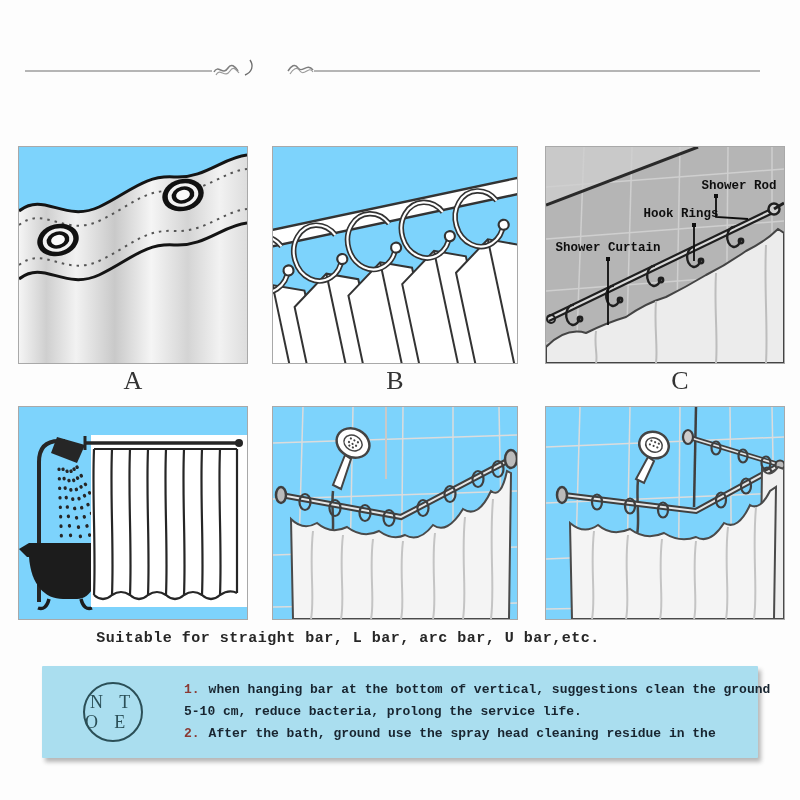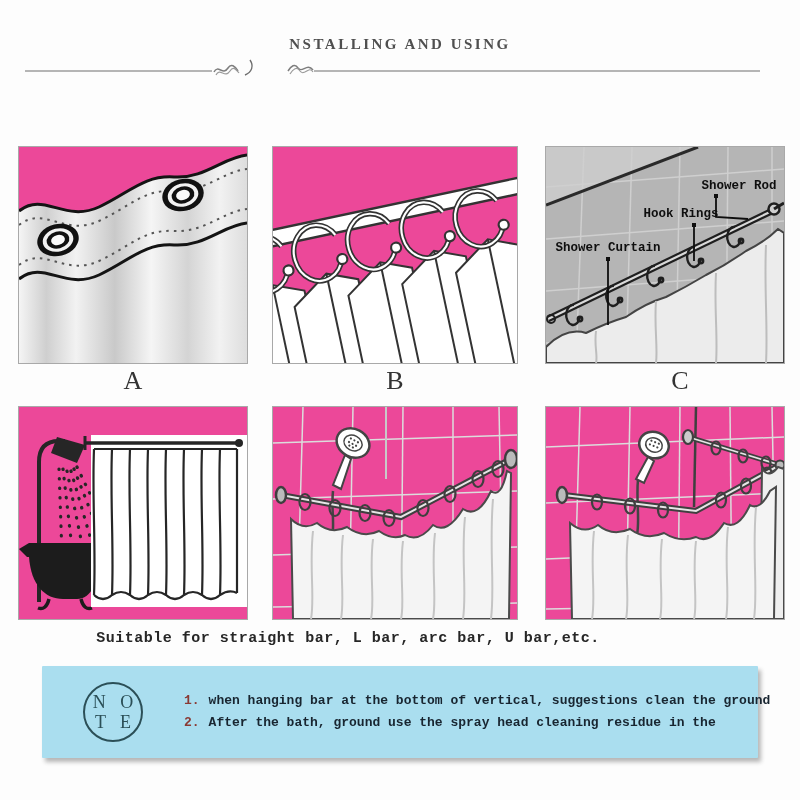--- a/index.html
+++ b/index.html
@@ -7,57 +7,56 @@
        font-family:"Liberation Sans",sans-serif;overflow:hidden;}
   #stage{position:relative;width:800px;height:800px;background:var(--page_bg,#fdfdfd);}
 
   
   .title{position:absolute;top:36px;left:0;width:800px;text-align:center;
          font-family:"Liberation Serif",serif;font-size:15px;font-weight:700;
          letter-spacing:2.5px;color:var(--title_text,#4f4f4f);}
   .divider{position:absolute;top:58px;left:0;}
 
   
-  .panel{position:absolute;background:#ec4899;border:1px solid var(--panel_border,#a9a9a9);
+  .panel{position:absolute;background:#7dd3fc;border:1px solid var(--panel_border,#a9a9a9);
          box-sizing:border-box;overflow:hidden;}
   .panel svg{display:block;}
   .row-label{position:absolute;top:366px;width:60px;text-align:center;
              font-family:"Liberation Serif",serif;font-size:26px;
              color:var(--panel_label,#333);}
 
   
   .caption{position:absolute;top:630px;left:0;width:696px;text-align:center;
            font-family:"Liberation Mono",monospace;font-weight:700;font-size:15px;
            color:var(--caption_text,#262626);letter-spacing:0.5px;}
 
   
   .note{position:absolute;left:42px;top:666px;width:716px;height:92px;
         background:var(--note_bg,#aadeef);box-shadow:3px 4px 4px rgba(40,40,40,.33);
         display:flex;align-items:center;border-radius:1px;}
   .note-badge{width:142px;display:flex;justify-content:center;flex:0 0 auto;}
   .badge-circle{width:56px;height:56px;border:2.5px solid var(--note_badge,#2b4f57);
-        border-radius:50%;display:flex;flex-direction:column;justify-content:center;
+        border-radius:50%;display:flex;flex-direction:row;justify-content:center;
         align-items:center;color:var(--note_badge,#2b4f57);
         font-family:"Liberation Serif",serif;font-size:18px;line-height:20px;
         letter-spacing:5px;text-indent:5px;}
   .note-body{flex:1;padding-right:8px;}
   .note-line{font-family:"Liberation Mono",monospace;font-weight:700;font-size:13px;
         line-height:22px;color:var(--note_text,#182530);white-space:nowrap;}
   .note-num{color:var(--note_number,#8a3a34);margin-right:9px;}
 
   
   .svg-label{font-family:"Liberation Mono",monospace;font-weight:700;
              font-size:12.5px;fill:#0e0e0e;}
 </style>
 </head>
 <body>
 
 <div id="stage">
 
-  <div class="title">NSTALLING AND USING</div>
 
   <div class="divider">
     <svg width="800" height="26" viewBox="0 0 800 26">
       <line x1="25" y1="13" x2="212" y2="13" stroke="#9c9c9c" stroke-width="1.6"></line>
       <path d="M214,14 c4,-8 9,4 14,-4 c3,-5 7,-2 10,3" fill="none" stroke="#7d7d7d" stroke-width="1.5"></path>
       <path d="M216,17 c4,-8 9,4 14,-4 c3,-5 6,-2 9,2" fill="none" stroke="#9a9a9a" stroke-width="1.2"></path>
       <path d="M250,2 c4,6 2,12 -5,15" fill="none" stroke="#6f6f6f" stroke-width="1.4"></path>
       <path d="M288,13 c3,-5 7,-8 10,-3 c4,6 9,-6 15,2" fill="none" stroke="#7d7d7d" stroke-width="1.5"></path>
       <path d="M290,16 c3,-5 7,-8 10,-3 c4,6 9,-6 13,1" fill="none" stroke="#9a9a9a" stroke-width="1.2"></path>
       <line x1="314" y1="13" x2="760" y2="13" stroke="#9c9c9c" stroke-width="1.6"></line>
@@ -377,19 +376,20 @@
     <div class="note-badge">
       <div class="badge-circle">
         <div>N O</div>
         <div>T E</div>
       </div>
     </div>
     <div class="note-body">
       <div class="note-line">
         <span class="note-num">1.</span><span>when hanging bar at the bottom of vertical, suggestions clean the ground</span>
       </div>
+      <div class="note-line">5-10 cm, reduce bacteria, prolong the service life.</div>
       <div class="note-line">
         <span class="note-num">2.</span><span>After the bath, ground use the spray head cleaning residue in the</span>
       </div>
     </div>
   </div>
 
 </div>
 
 </body></html>

